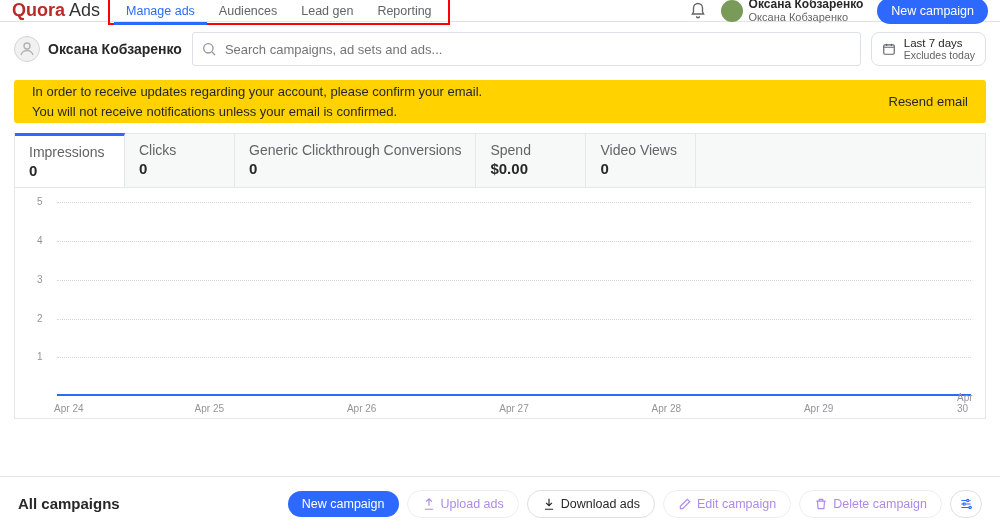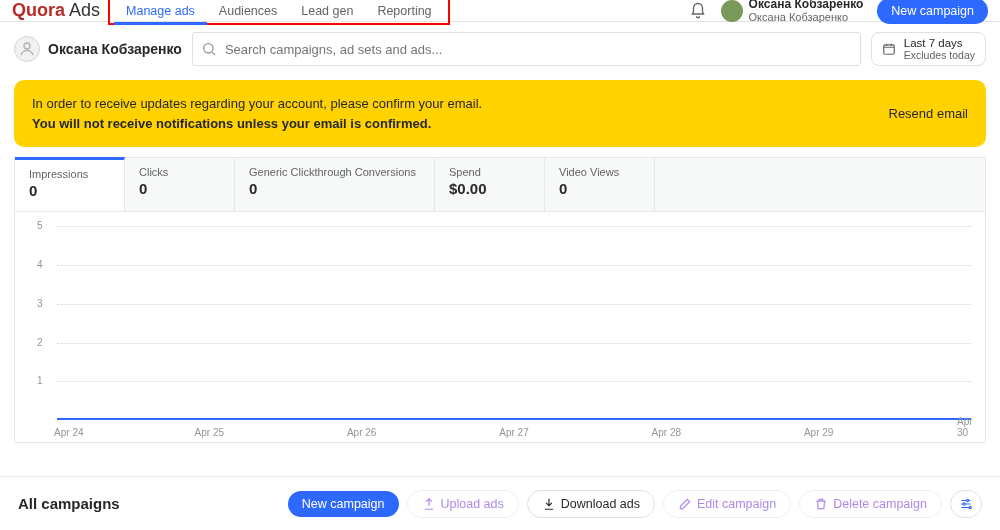--- a/index.html
+++ b/index.html
@@ -28,29 +28,29 @@
 .acct-name{font-weight:700;font-size:14px;color:#282829}
 .search{flex:1}
 .search-wrap{position:relative}
 .search-input{width:100%;height:34px;border:1px solid #dde0e4;border-radius:3px;padding:0 10px 0 32px;font-size:13px;color:#636466}
 .search-icon{position:absolute;left:9px;top:9px;width:16px;height:16px;color:#939598}
 .date-btn{border:1px solid #dde0e4;border-radius:8px;padding:4px 10px;display:flex;align-items:center;gap:8px;cursor:pointer}
 .date-text{display:flex;flex-direction:column;line-height:1.1}
 .date-top{font-size:11.5px;color:#282829}
 .date-bot{font-size:10.5px;color:#636466}
 .cal-icon{width:14px;height:14px;color:#636466}
-.banner{margin:4px 14px 10px;background:#ffd200;border-radius:10px;padding:14px 18px;display:flex;align-items:center;justify-content:space-between}
+.banner{margin:4px 14px 10px;background:#ffd200;border-radius:3px;padding:2px 18px;display:flex;align-items:center;justify-content:space-between}
 .banner-text{font-size:13px;color:#282829;line-height:1.5}
-.banner-text .bold{font-weight:700}
+.banner-text .bold{font-weight:400}
 .resend{color:#282829;font-size:13px;cursor:pointer;font-weight:500}
 .panel{margin:0 14px;border:1px solid #e6e7e8}
 .metrics{display:flex;background:#f7f8f8;height:54px;border-bottom:1px solid #e6e7e8}
 .metric{padding:8px 14px;border-right:1px solid #e6e7e8;min-width:110px;cursor:pointer}
 .metric:first-child{background:#fff;border-top:3px solid #2e69ff;margin-top:-1px}
-.metric-label{font-size:11px;color:#636466;margin-bottom:2px}
+.metric-label{font-size:14px;color:#636466;margin-bottom:2px}
 .metric-value{font-size:15px;font-weight:700;color:#282829}
 .chart{position:relative;height:230px;padding:14px 14px 22px 42px;background:#fff}
 .ylab{position:absolute;left:22px;font-size:10px;color:#939598}
 .grid{position:absolute;left:42px;right:14px;border-top:1px dotted #d5d6d7}
 .xlab{position:absolute;bottom:4px;font-size:10px;color:#939598;transform:translateX(-50%)}
 .chart-line{position:absolute;left:42px;right:14px;bottom:22px;height:2px;background:#2e69ff}
 .footer{position:fixed;bottom:0;left:0;right:0;height:54px;border-top:1px solid #e6e7e8;background:#fff;display:flex;align-items:center;padding:0 18px;gap:8px}
 .footer-title{font-weight:700;font-size:15px;color:#282829;margin-right:auto}
 .disabled{opacity:.55}
 svg{display:block}

